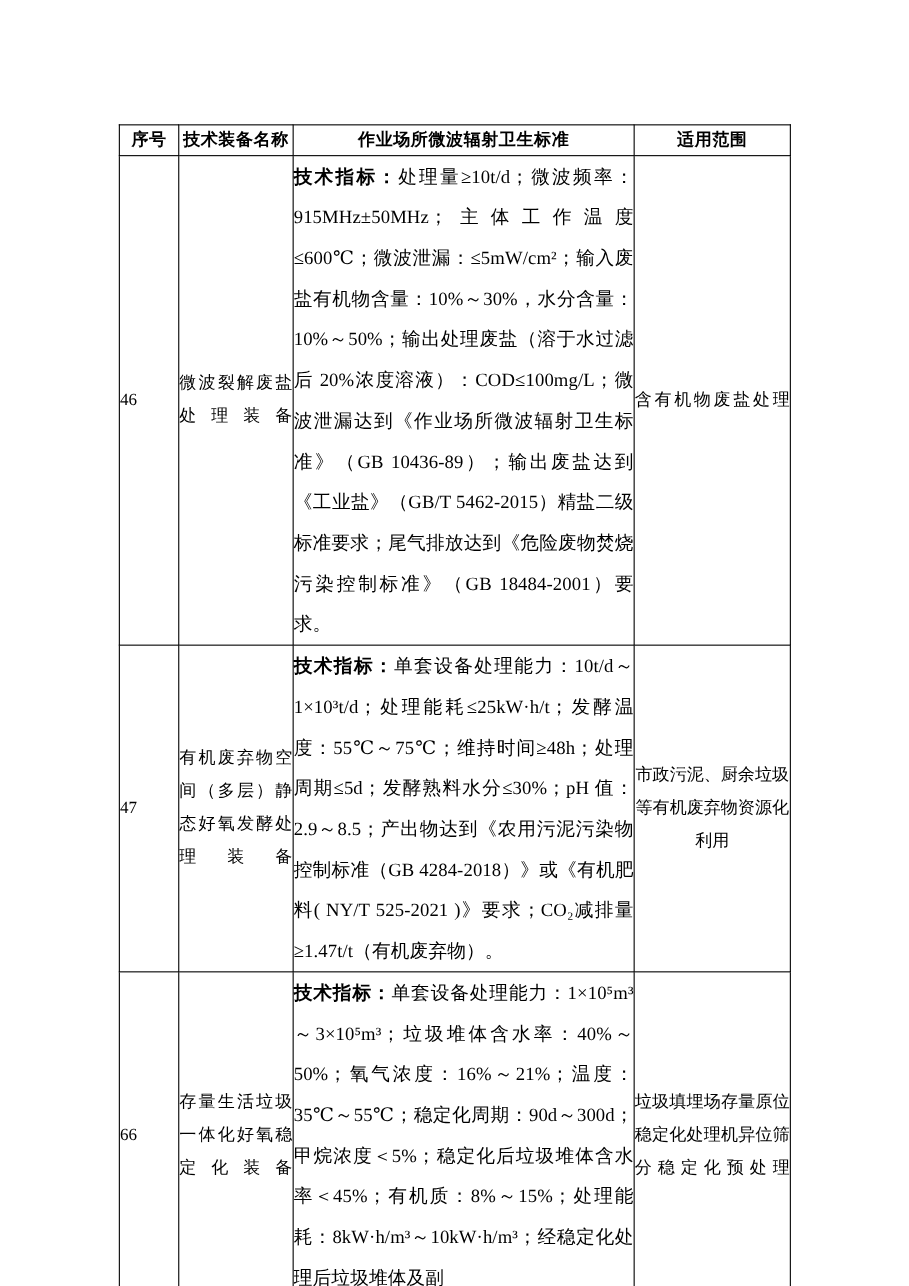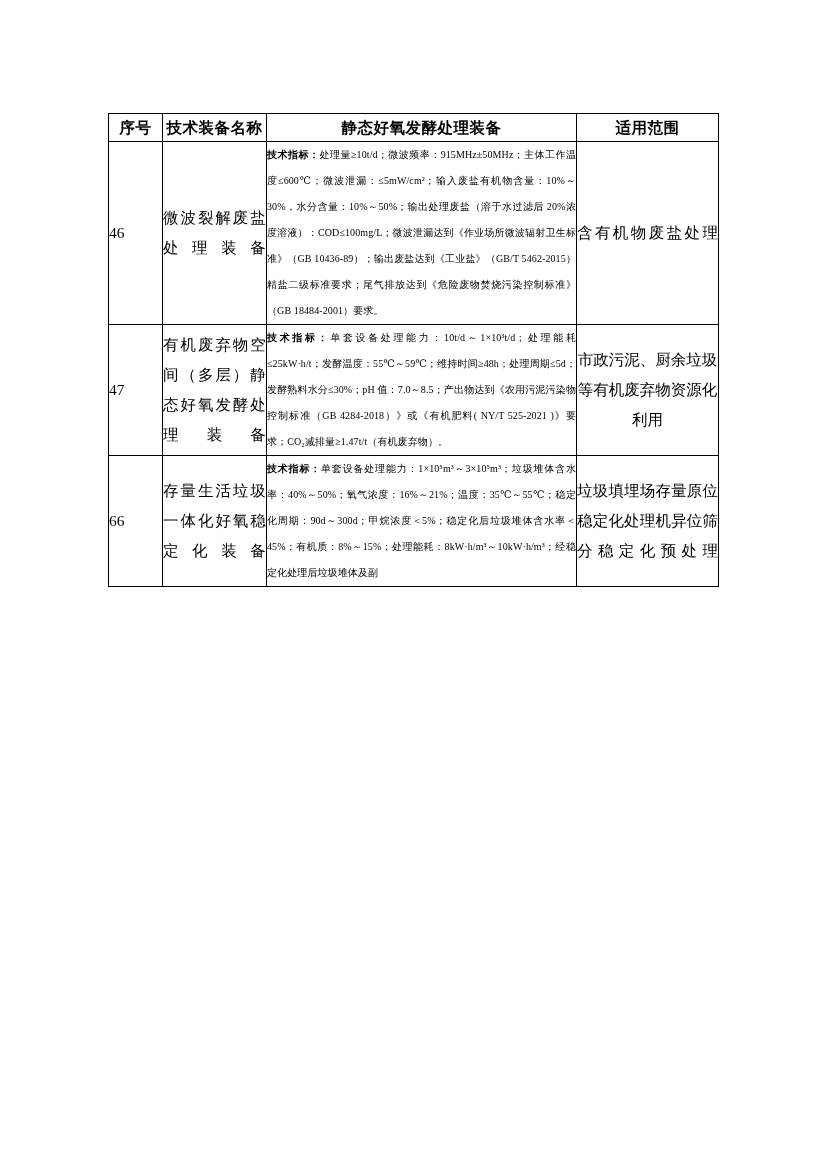--- a/index.html
+++ b/index.html
@@ -60,22 +60,22 @@
     text-align: justify;
     text-align-last: justify;
     font-size: 15.5px;
     line-height: 30px;
     padding: 4px 12px;
     letter-spacing: 0.2px;
     margin-left: 28px;
   }
   .tech-cell {
     text-align: justify;
-    font-size: 10px;
-    line-height: 26px;
+    font-size: 17px;
+    line-height: 37px;
     padding: 7px 8px 8px 8px;
     letter-spacing: 0.1px;
   }
   .tech-cell b { font-weight: bold; }
   .scope-cell {
     text-align: justify;
     text-align-last: justify;
     font-size: 15.5px;
     line-height: 30px;
     padding: 4px 10px;
@@ -110,38 +110,38 @@
       </colgroup>
       <thead>
         <tr>
           <th class="hdr-cell">
             <span>序号</span>
           </th>
           <th class="hdr-cell">
             <span>技术装备名称</span>
           </th>
           <th class="hdr-cell">
-            <span>静态好氧发酵处理装备</span>
+            <span>作业场所微波辐射卫生标准</span>
           </th>
           <th class="hdr-cell">
             <span>适用范围</span>
           </th>
         </tr>
       </thead>
       <tbody>
         <tr>
           <td class="no-cell">46</td>
           <td class="name-cell">微波裂解废盐处理装备</td>
           <td class="tech-cell"><b>技术指标：</b><span>处理量≥10t/d；微波频率：915MHz±50MHz；主体工作温度≤600℃；微波泄漏：≤5mW/cm²；输入废盐有机物含量：10%～30%，水分含量：10%～50%；输出处理废盐（溶于水过滤后 20%浓度溶液）：COD≤100mg/L；微波泄漏达到《作业场所微波辐射卫生标准》（GB 10436-89）；输出废盐达到《工业盐》（GB/T 5462-2015）精盐二级标准要求；尾气排放达到《危险废物焚烧污染控制标准》（GB 18484-2001）要求。</span></td>
           <td class="scope-cell">含有机物废盐处理</td>
         </tr>
         <tr>
           <td class="no-cell">47</td>
           <td class="name-cell">有机废弃物空间（多层）静态好氧发酵处理装备</td>
-          <td class="tech-cell"><b>技术指标：</b><span>单套设备处理能力：10t/d～1×10³t/d；处理能耗≤25kW·h/t；发酵温度：55℃～59℃；维持时间≥48h；处理周期≤5d；发酵熟料水分≤30%；pH 值：7.0～8.5；产出物达到《农用污泥污染物控制标准（GB 4284-2018）》或《有机肥料( NY/T 525-2021 )》要求；CO₂减排量≥1.47t/t（有机废弃物）。</span></td>
+          <td class="tech-cell"><b>技术指标：</b><span>单套设备处理能力：10t/d～1×10³t/d；处理能耗≤25kW·h/t；发酵温度：55℃～75℃；维持时间≥48h；处理周期≤5d；发酵熟料水分≤30%；pH 值：2.9～8.5；产出物达到《农用污泥污染物控制标准（GB 4284-2018）》或《有机肥料( NY/T 525-2021 )》要求；CO₂减排量≥1.47t/t（有机废弃物）。</span></td>
           <td class="scope-cell center-txt">市政污泥、厨余垃圾等有机废弃物资源化利用</td>
         </tr>
         <tr>
           <td class="no-cell">66</td>
           <td class="name-cell">存量生活垃圾一体化好氧稳定化装备</td>
           <td class="tech-cell"><b>技术指标：</b><span>单套设备处理能力：1×10⁵m³～3×10⁵m³；垃圾堆体含水率：40%～50%；氧气浓度：16%～21%；温度：35℃～55℃；稳定化周期：90d～300d；甲烷浓度＜5%；稳定化后垃圾堆体含水率＜45%；有机质：8%～15%；处理能耗：8kW·h/m³～10kW·h/m³；经稳定化处理后垃圾堆体及副</span></td>
           <td class="scope-cell">垃圾填埋场存量原位稳定化处理机异位筛分稳定化预处理</td>
         </tr>
       </tbody>
     </table>

